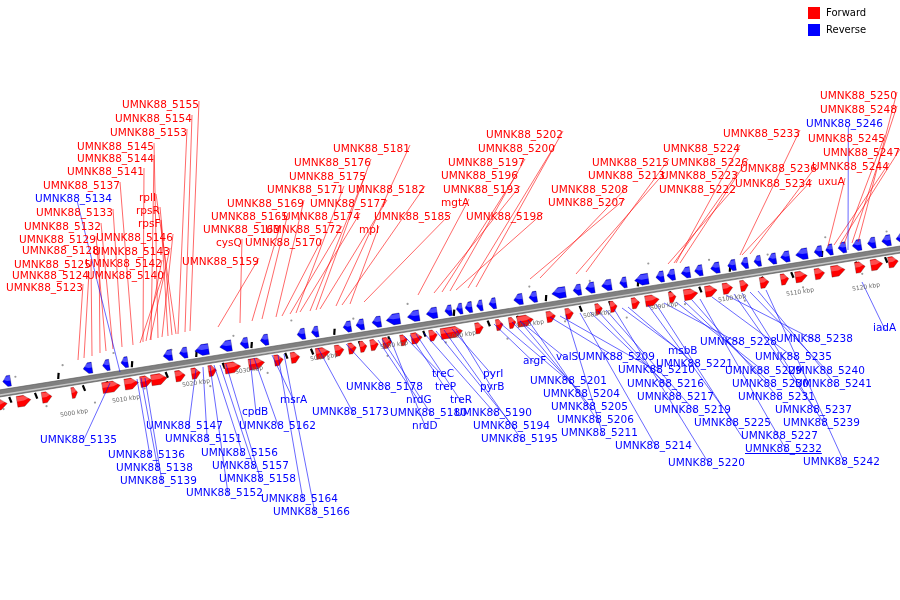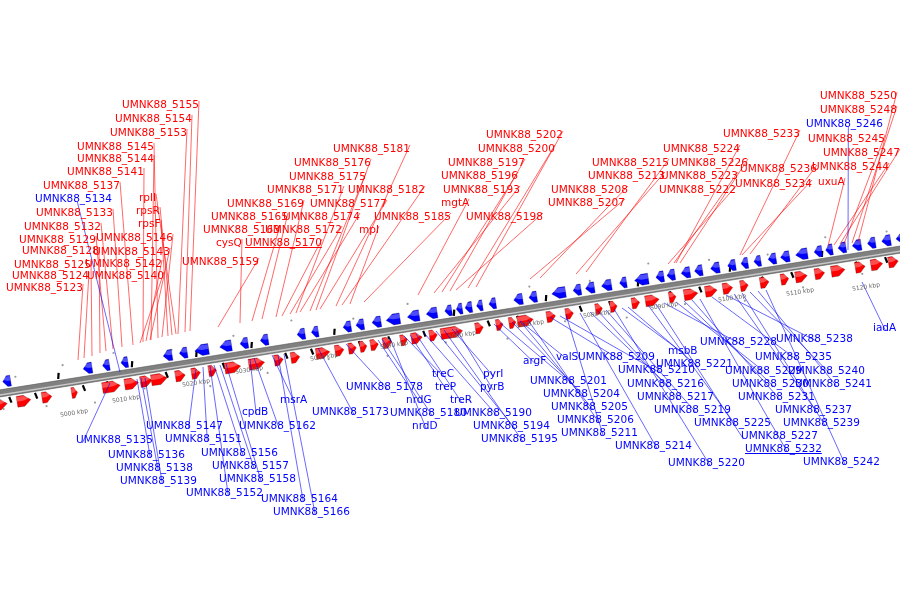--- a/index.html
+++ b/index.html
@@ -650,21 +650,21 @@
       <div class="glabel fwd" style="left: 93px; top: 246px;">UMNK88_5143</div>
       <div class="glabel fwd" style="left: 96px; top: 232px;">UMNK88_5146</div>
       <div class="glabel fwd" style="left: 138px; top: 218px;">rpsF</div>
       <div class="glabel fwd" style="left: 136px; top: 205px;">rpsR</div>
       <div class="glabel fwd" style="left: 139px; top: 192px;">rplI</div>
       <div class="glabel fwd" style="left: 182px; top: 256px;">UMNK88_5159</div>
       <div class="glabel fwd" style="left: 216px; top: 237px;">cysQ</div>
       <div class="glabel fwd" style="left: 203px; top: 224px;">UMNK88_5163</div>
       <div class="glabel fwd" style="left: 211px; top: 211px;">UMNK88_5165</div>
       <div class="glabel fwd" style="left: 227px; top: 198px;">UMNK88_5169</div>
-      <div class="glabel fwd" style="left: 245px; top: 237px; text-decoration: underline;">UMNK88_5170</div>
+      <div class="glabel fwd" style="left: 245px; top: 237px;">UMNK88_5170</div>
       <div class="glabel fwd" style="left: 265px; top: 224px;">UMNK88_5172</div>
       <div class="glabel fwd" style="left: 283px; top: 211px;">UMNK88_5174</div>
       <div class="glabel fwd" style="left: 267px; top: 184px;">UMNK88_5171</div>
       <div class="glabel fwd" style="left: 289px; top: 171px;">UMNK88_5175</div>
       <div class="glabel fwd" style="left: 294px; top: 157px;">UMNK88_5176</div>
       <div class="glabel fwd" style="left: 310px; top: 198px;">UMNK88_5177</div>
       <div class="glabel fwd" style="left: 333px; top: 143px;">UMNK88_5181</div>
       <div class="glabel fwd" style="left: 348px; top: 184px;">UMNK88_5182</div>
       <div class="glabel fwd" style="left: 359px; top: 224px;">mpl</div>
       <div class="glabel fwd" style="left: 374px; top: 211px;">UMNK88_5185</div>
@@ -689,21 +689,21 @@
       <div class="glabel fwd" style="left: 818px; top: 176px;">uxuA</div>
       <div class="glabel fwd" style="left: 812px; top: 161px;">UMNK88_5244</div>
       <div class="glabel fwd" style="left: 823px; top: 147px;">UMNK88_5247</div>
       <div class="glabel fwd" style="left: 808px; top: 133px;">UMNK88_5245</div>
       <div class="glabel fwd" style="left: 820px; top: 104px;">UMNK88_5248</div>
       <div class="glabel fwd" style="left: 820px; top: 90px;">UMNK88_5250</div>
     </div>
   <div id="labels-rev">
       <div class="glabel rev" style="left: 35px; top: 193px;">UMNK88_5134</div>
       <div class="glabel rev" style="left: 806px; top: 118px;">UMNK88_5246</div>
-      <div class="glabel rev" style="left: 40px; top: 434px; margin-left: 36px;">UMNK88_5135</div>
+      <div class="glabel rev" style="left: 40px; top: 434px;">UMNK88_5135</div>
       <div class="glabel rev" style="left: 108px; top: 449px;">UMNK88_5136</div>
       <div class="glabel rev" style="left: 116px; top: 462px;">UMNK88_5138</div>
       <div class="glabel rev" style="left: 120px; top: 475px;">UMNK88_5139</div>
       <div class="glabel rev" style="left: 146px; top: 420px;">UMNK88_5147</div>
       <div class="glabel rev" style="left: 165px; top: 433px;">UMNK88_5151</div>
       <div class="glabel rev" style="left: 201px; top: 447px;">UMNK88_5156</div>
       <div class="glabel rev" style="left: 212px; top: 460px;">UMNK88_5157</div>
       <div class="glabel rev" style="left: 219px; top: 473px;">UMNK88_5158</div>
       <div class="glabel rev" style="left: 186px; top: 487px;">UMNK88_5152</div>
       <div class="glabel rev" style="left: 242px; top: 406px;">cpdB</div>
@@ -765,14 +765,24 @@
       <div class="scale-label" style="left: 380px; top: 343px; transform: rotate(-9.08deg);">5050 kbp</div>
       <div class="scale-label" style="left: 448px; top: 333px; transform: rotate(-9.08deg);">5060 kbp</div>
       <div class="scale-label" style="left: 516px; top: 322px; transform: rotate(-9.08deg);">5070 kbp</div>
       <div class="scale-label" style="left: 583px; top: 312px; transform: rotate(-9.08deg);">5080 kbp</div>
       <div class="scale-label" style="left: 650px; top: 304px; transform: rotate(-9.08deg);">5090 kbp</div>
       <div class="scale-label" style="left: 718px; top: 296px; transform: rotate(-9.08deg);">5100 kbp</div>
       <div class="scale-label" style="left: 786px; top: 290px; transform: rotate(-9.08deg);">5110 kbp</div>
       <div class="scale-label" style="left: 852px; top: 285px; transform: rotate(-9.08deg);">5120 kbp</div>
     </div>
 
+  <div id="legend">
+    <div class="legend-row">
+      <span class="legend-swatch" style="background: rgb(255, 0, 0);"></span>
+      <span class="legend-label">Forward</span>
+    </div>
+    <div class="legend-row">
+      <span class="legend-swatch" style="background: rgb(0, 0, 255);"></span>
+      <span class="legend-label">Reverse</span>
+    </div>
+  </div>
 
 </div>
 
 </body></html>

